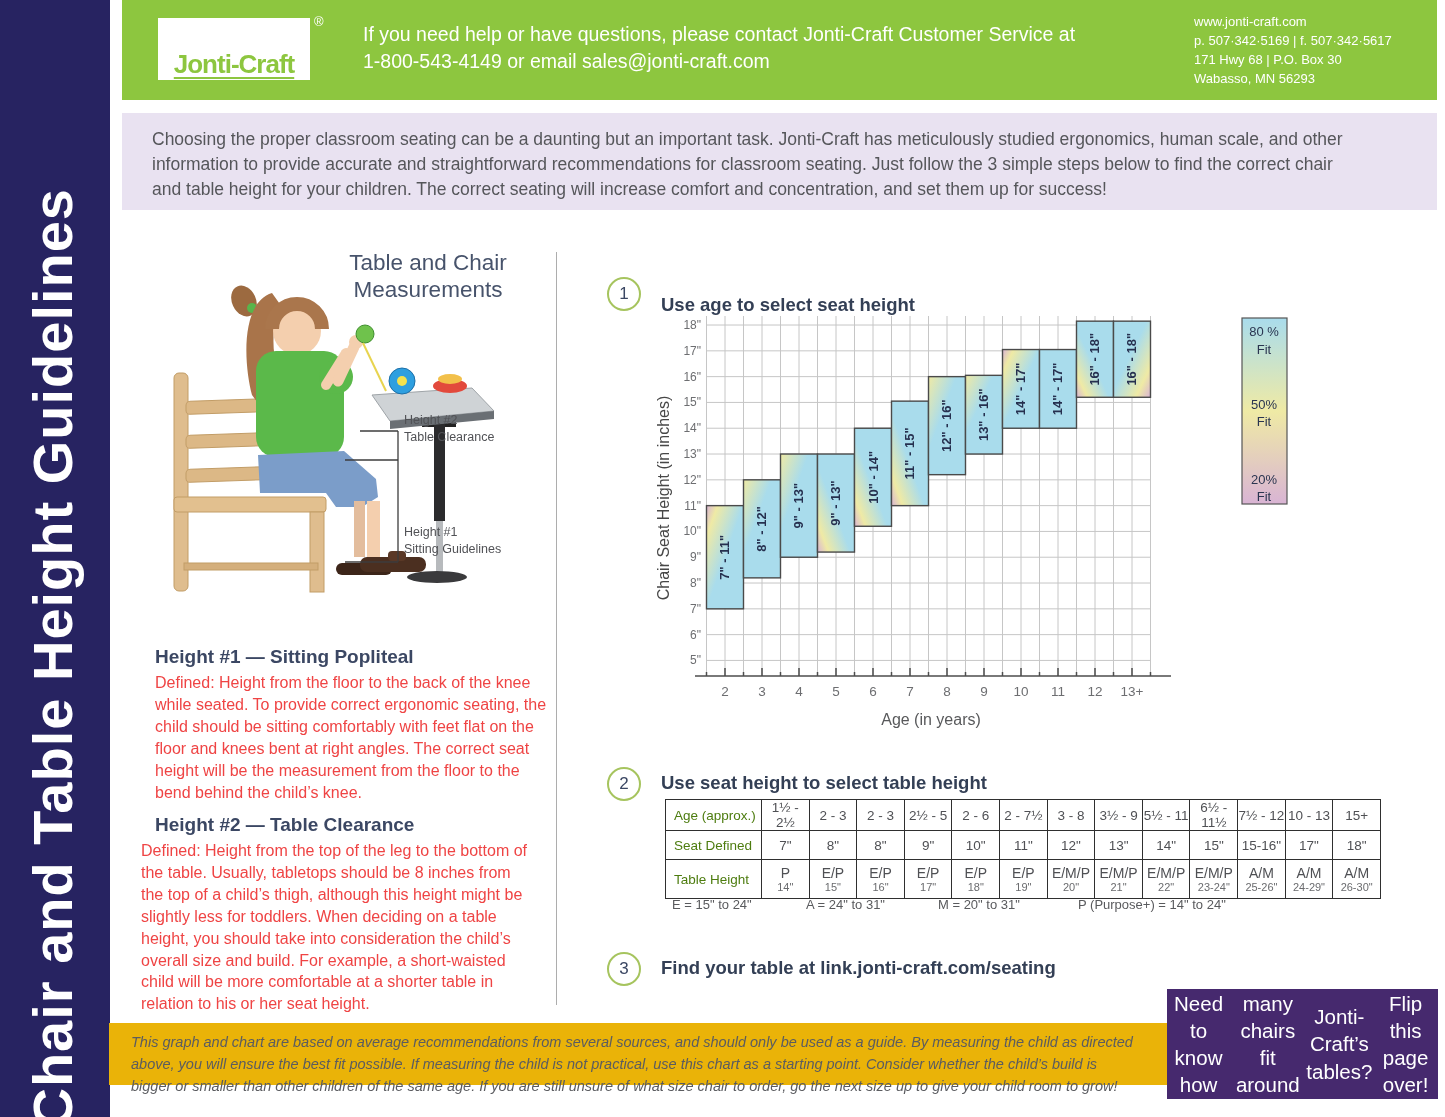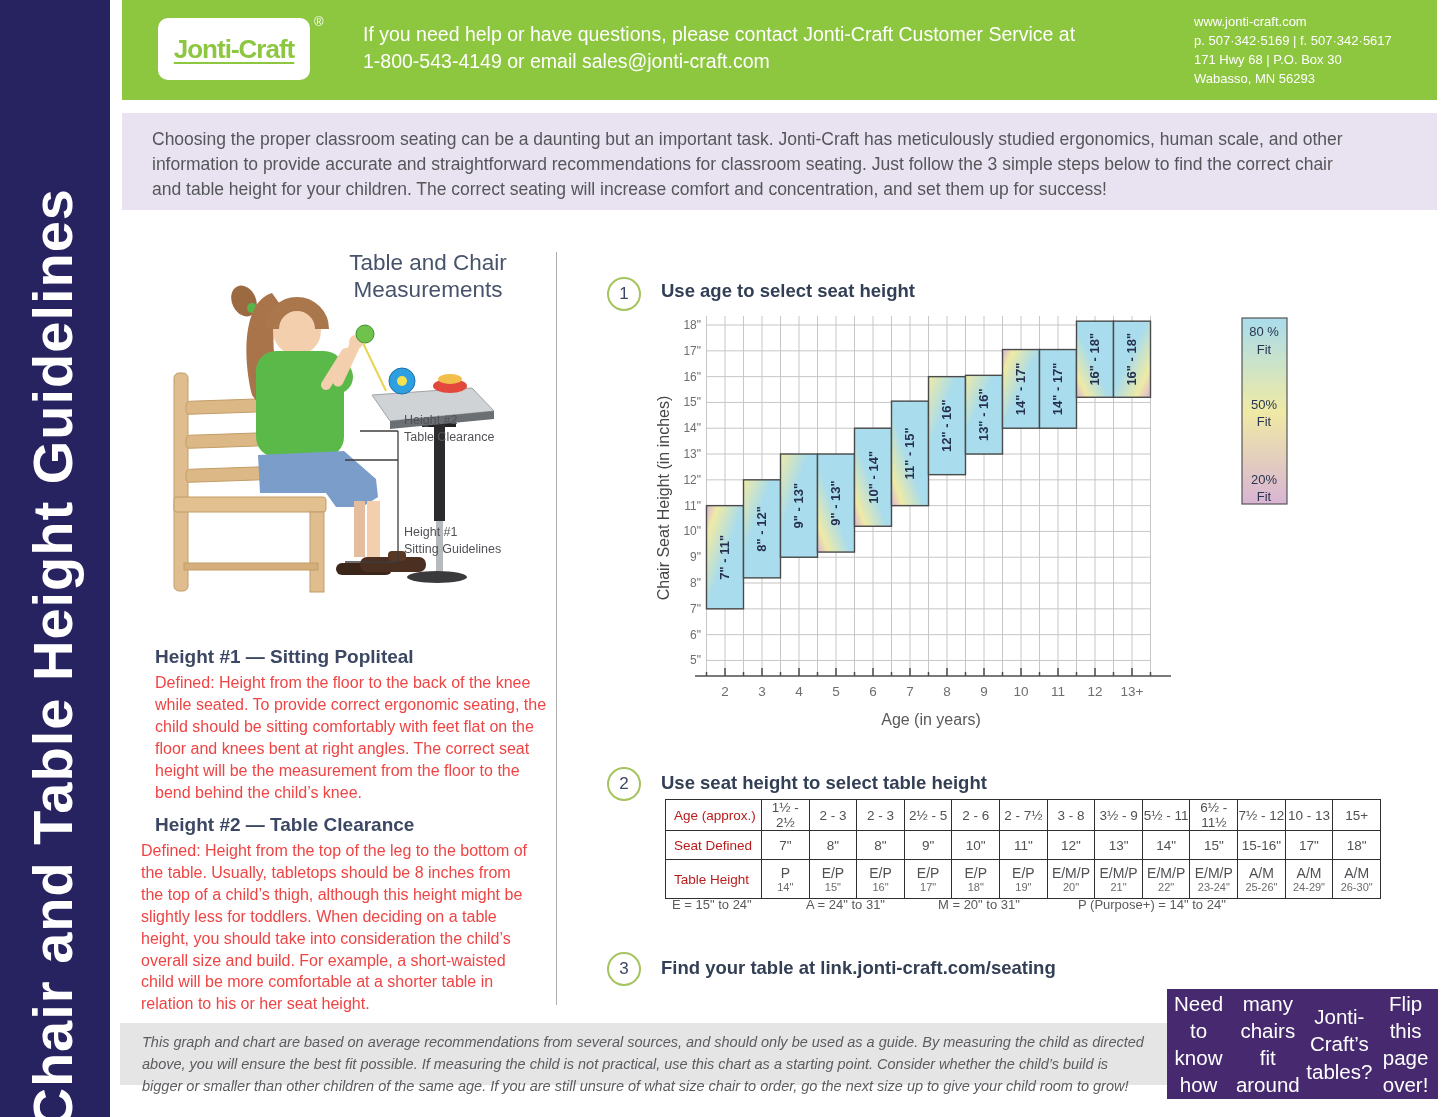--- a/index.html
+++ b/index.html
@@ -8,22 +8,22 @@
   .abs{position:absolute;}
 
   
   #sidebar{left:0;top:0;width:110px;height:1117px;background:#272361;}
   #sidebar-title{position:absolute;left:20px;bottom:-12px;writing-mode:vertical-rl;
     transform:rotate(180deg);white-space:nowrap;color:#ffffff;font-weight:700;
     font-size:56px;letter-spacing:1px;}
 
   
   #header{left:122px;top:0;width:1315px;height:100px;background:#8dc63f;}
-  #logo-box{left:36px;top:18px;width:152px;height:62px;background:#ffffff;border-radius:10px;
-    display:flex;align-items:center;justify-content:center;}
+  #logo-box{left:36px;top:18px;width:152px;height:62px;background:#ffffff;border-radius:0;
+    display:flex;align-items:flex-end;justify-content:center;}
   #logo-text{color:#8dc63f;font-weight:700;font-size:26px;letter-spacing:-1px;
     text-decoration:underline;text-underline-offset:4px;text-decoration-thickness:2px;}
   #logo-reg{left:192px;top:14px;color:#ffffff;font-size:13px;}
   #help-text{left:241px;top:21px;color:#ffffff;font-size:19.5px;line-height:1.38;}
   #contact{left:1072px;top:13px;color:#ffffff;font-size:13px;line-height:1.45;}
 
   
   #intro-band{left:122px;top:113px;width:1315px;height:97px;background:#e9e2f1;}
   #intro-text{position:absolute;left:30px;top:14px;width:1195px;color:#55565a;
     font-size:17.5px;line-height:1.44;}
@@ -39,42 +39,42 @@
   #h1-head{left:155px;top:646px;width:400px;}
   #h1-body{left:155px;top:672px;width:396px;}
   #h2-head{left:155px;top:814px;width:400px;}
   #h2-body{left:141px;top:840px;width:396px;}
 
   #divider{left:556px;top:252px;width:1px;height:753px;background:#adadad;}
 
   
   .step-circle{width:30px;height:30px;border:2px solid #a6c45e;border-radius:50%;
     color:#3b4763;font-size:17px;display:flex;align-items:center;justify-content:center;}
-  #step1-circle{left:607px;top:277px;} #step1-title{left:661px;top:280px;}
+  #step1-circle{left:607px;top:277px;} #step1-title{left:661px;top:294px;}
   #step2-circle{left:607px;top:767px;} #step2-title{left:661px;top:772px;}
   #step3-circle{left:607px;top:952px;} #step3-title{left:661px;top:957px;}
   .step-title{font-size:18.5px;font-weight:700;color:#333f55;}
 
   
   #age-chart{position:absolute;left:655px;top:308px;}
   #age-chart text{font-family:"Liberation Sans",sans-serif;}
 
   
   #table-wrap{left:665px;top:799px;}
   #seat-table{border-collapse:collapse;table-layout:fixed;width:716px;background:#fff;}
   #seat-table td{border:1px solid #2f2f2f;text-align:center;vertical-align:middle;
     padding:0;color:#4f5054;font-size:13.5px;height:28px;}
-  #seat-table td.rh{color:#b91c1c;text-align:left;padding-left:8px;}
+  #seat-table td.rh{color:#4d7c0f;text-align:left;padding-left:8px;}
   #seat-table tr.r3 td{height:38px;}
   .th-code{font-size:14px;line-height:1.15;padding-top:2px;}
   .th-size{font-size:11px;line-height:1.2;color:#6a6b6e;}
   .fnote{position:absolute;top:897px;font-size:13px;color:#595a5d;}
 
   
-  #footer-band{left:120px;top:1023px;width:1315px;height:62px;background:#e5e5e5;}
+  #footer-band{left:109px;top:1023px;width:1315px;height:62px;background:#eab308;}
   #disclaimer{position:absolute;left:22px;top:9px;width:1010px;color:#5b5c60;
     font-size:14.5px;line-height:1.5;font-style:italic;}
   #flip-box{left:1167px;top:989px;width:271px;height:110px;background:#46296e;color:#fff;
     display:flex;flex-direction:row;align-items:center;justify-content:center;
     font-size:20.5px;line-height:1.32;text-align:center;z-index:2;}
 </style>
 </head>
 <body>
 
 <div id="page">

